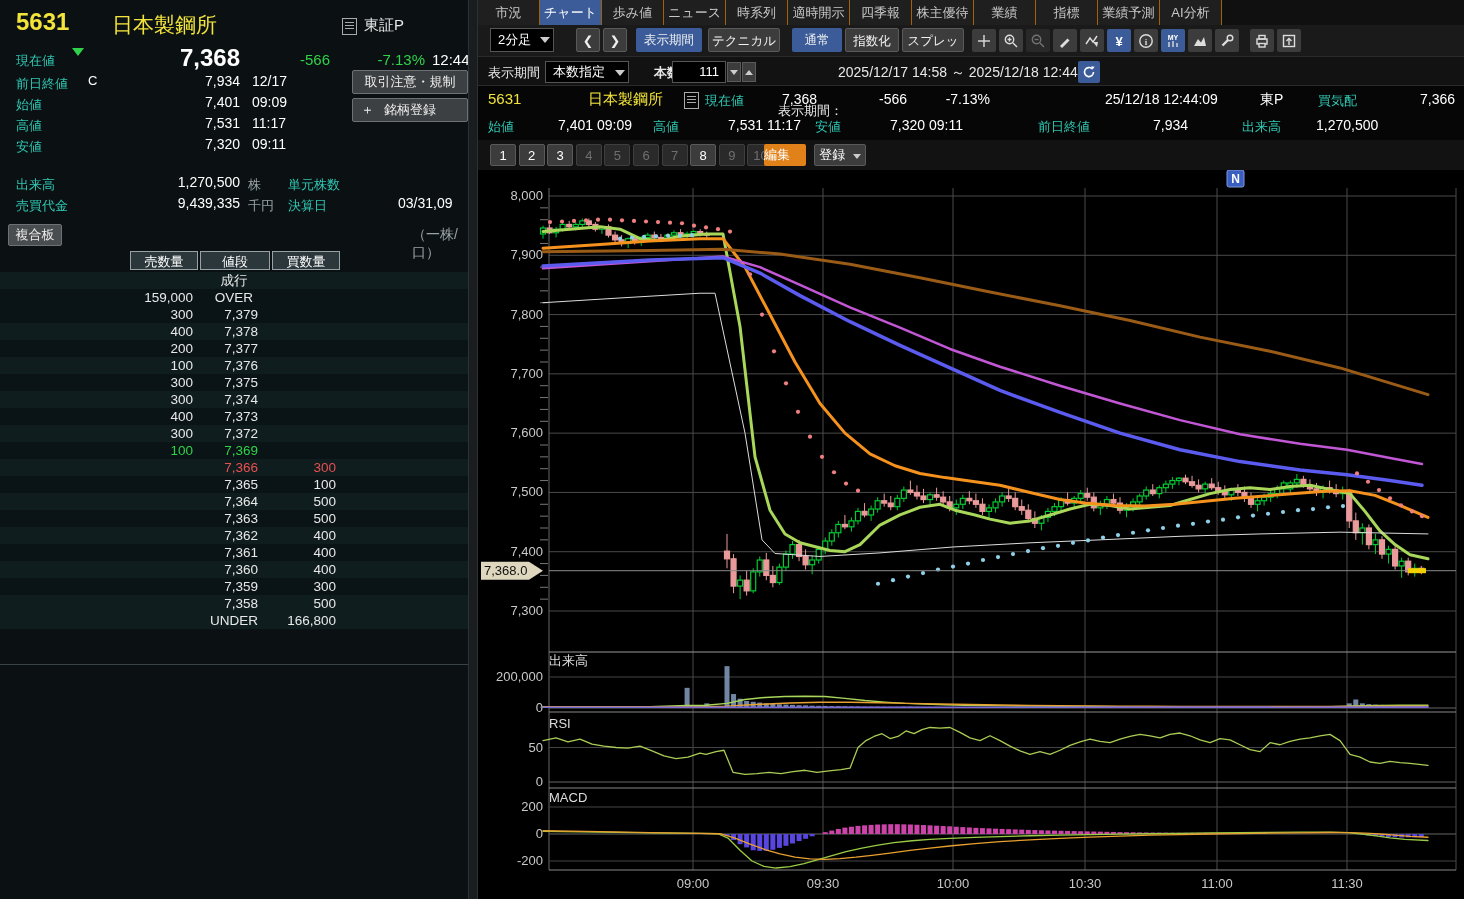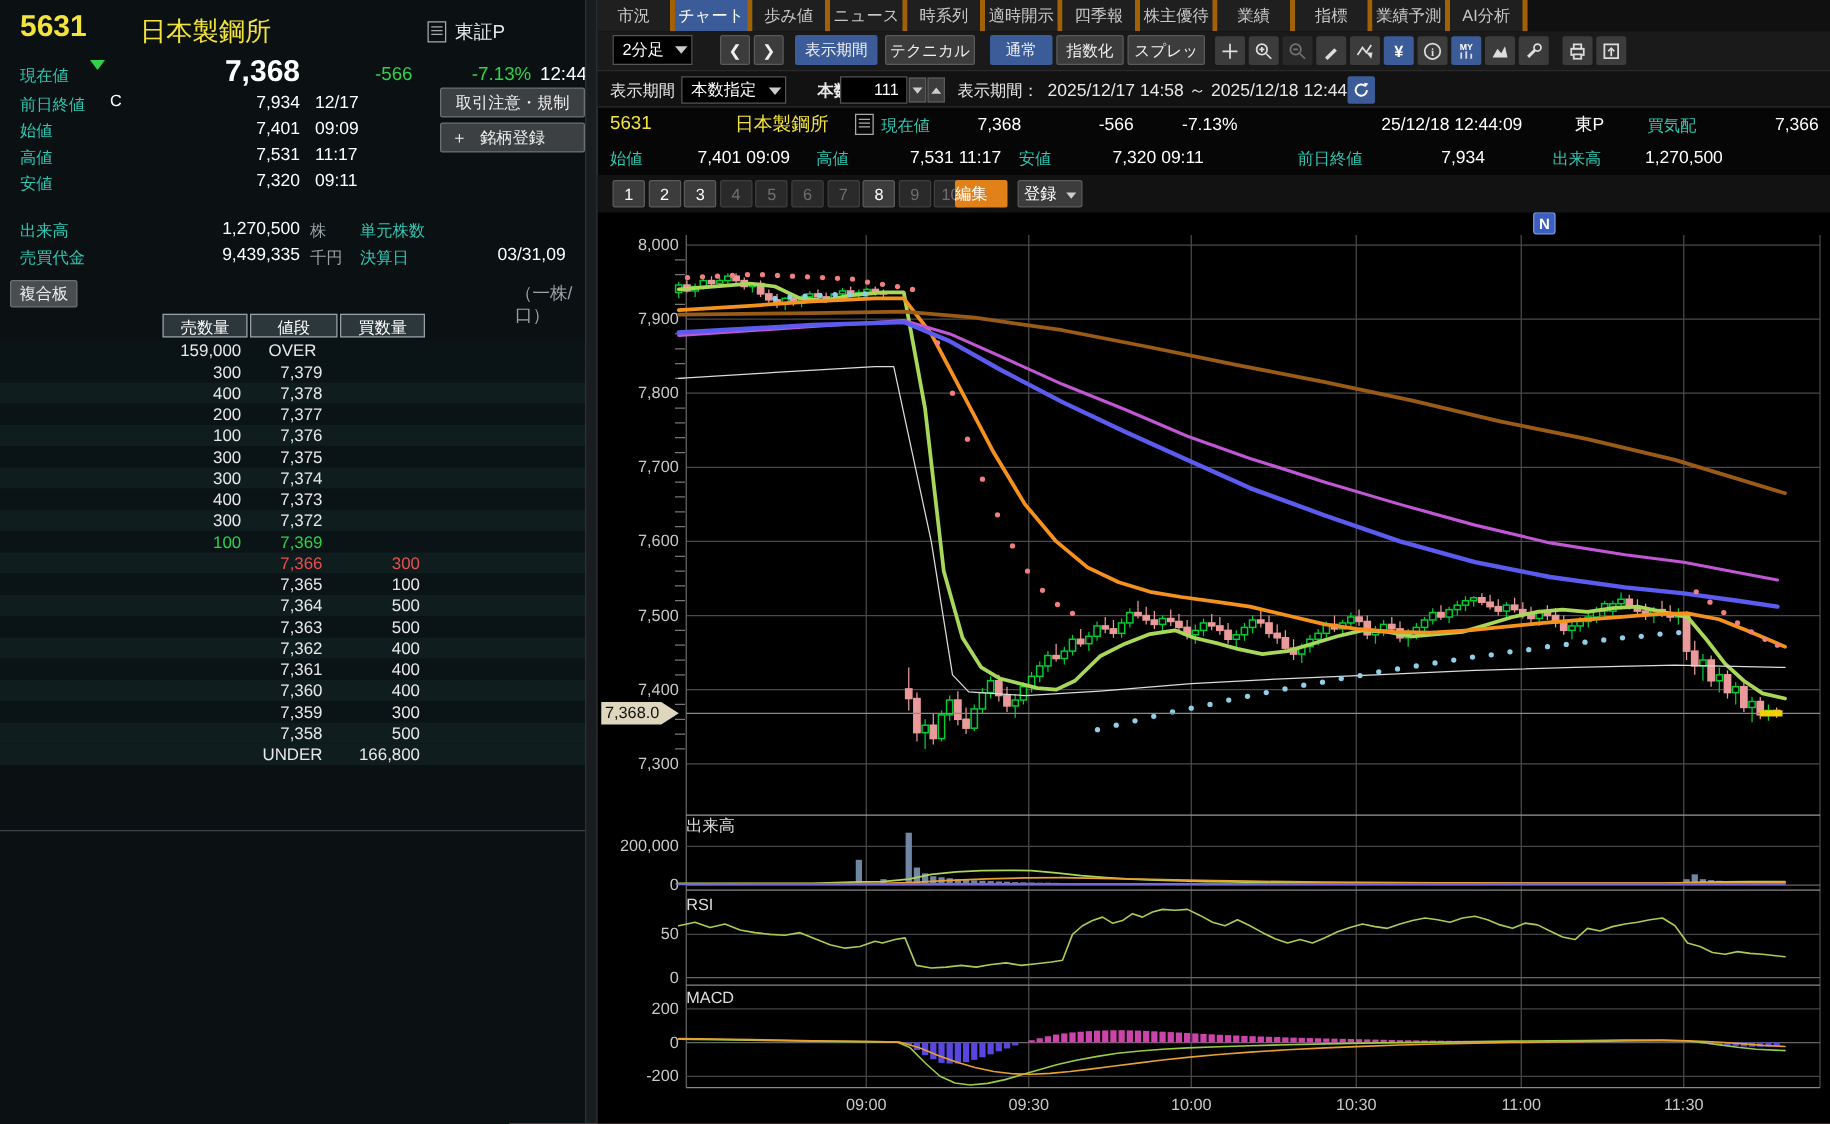--- a/index.html
+++ b/index.html
@@ -1,16 +1,16 @@
 <!DOCTYPE html>
 <html><head>
 <meta charset="utf-8">
 <style>
   html,body{margin:0;padding:0;background:#000;}
-  .app{position:relative;width:1464px;height:899px;background:#fca5a5;overflow:hidden;
+  .app{position:relative;width:1464px;height:899px;background:#a3a3a3;overflow:hidden;
        font-family:"Liberation Sans",sans-serif;-webkit-font-smoothing:antialiased;}
   .abs{position:absolute;}
   
   .lp{position:absolute;left:0;top:0;width:468px;height:899px;background:#0b1013;overflow:hidden;}
   .lp-code{color:#f2e43a;font-size:24px;font-weight:bold;}
   .lp-name{color:#f2e43a;font-size:21px;}
   .lp-market{color:#e8e8e8;font-size:15px;}
   .lbl{color:#2fc7b2;font-size:13px;}
   .val{color:#fff;font-size:14px;text-align:right;}
   .big{font-size:24px;font-weight:bold;}
@@ -37,21 +37,21 @@
   .bc-buy{text-align:right;padding-right:2px;}
   .book-row.green div{color:#2fd24a;}
   .book-row.red .bc-price,.book-row.red .bc-buy{color:#e85050;}
   .book-bottom{position:absolute;left:0;top:664px;width:468px;border-top:1px solid #3a4448;}
   
   .splitter{position:absolute;left:468px;top:0;width:10px;height:899px;background:#191d1f;
     border-left:1px solid #2c3234;border-right:1px solid #2c3234;box-sizing:border-box;}
   
   .rp{position:absolute;left:478px;top:0;width:986px;height:899px;background:#060606;}
   .tabs{position:absolute;left:0;top:0;width:986px;height:25px;background:#101010;display:flex;}
-  .tab{width:62px;height:25px;background:#1f1f1f;border-right:4px solid #a16207;color:#c8c8c8;
+  .tab{width:62px;height:25px;background:#1f1f1f;border-right:1px solid #a16207;color:#c8c8c8;
     font-size:13px;text-align:center;line-height:25px;box-sizing:border-box;cursor:default;}
   .tab.active{background:#3b5c99;color:#fff;}
   .toolbar{position:absolute;left:0;top:25px;width:986px;height:31px;background:#1a1a1a;}
   .tbtn{position:absolute;top:3px;height:24px;border-radius:2px;font-size:12.5px;color:#f0f0f0;
     text-align:center;line-height:24px;cursor:default;box-sizing:border-box;}
   .tbtn.blue{background:#3b5c99;}
   .tbtn.gray{background:#3c3c3c;border:1px solid #5a5a5a;}
   .dropdown{position:absolute;top:3px;height:24px;background:#000;border:1px solid #555;
     color:#fff;font-size:13px;line-height:22px;box-sizing:border-box;padding-left:7px;}
   .dd-arrow{position:absolute;right:3px;top:8px;width:0;height:0;border-left:5px solid transparent;
@@ -134,20 +134,27 @@
     <span class="abs lbl" style="left:288px;top:197px;">決算日</span>
     <span class="abs wht" style="left:398px;top:195px;">03/31,09</span>
 
     <div class="abs gbtn" style="left:8px;top:224px;width:52px;height:20px;background:#4a4d4f;">複合板</div>
     <span class="abs note" style="left:376px;top:226px;margin-left:36px;">（一株/口）</span>
 
     <div class="book-head-cell" style="left:130px;width:68px;">売数量</div>
     <div class="book-head-cell" style="left:200px;width:70px;font-family:Liberation Serif, serif;">値段</div>
     <div class="book-head-cell" style="left:272px;width:68px;">買数量</div>
     <div class="book-rows" id="book">
+        <div class="book-row even">
+          <div class="bc-pad"></div>
+          <div class="bc-sell"></div>
+          <div class="bc-price center">成行</div>
+          <div class="bc-buy"></div>
+          <div class="bc-pad2"></div>
+        </div>
         <div class="book-row odd">
           <div class="bc-pad"></div>
           <div class="bc-sell">159,000</div>
           <div class="bc-price center">OVER</div>
           <div class="bc-buy"></div>
           <div class="bc-pad2"></div>
         </div>
         <div class="book-row odd">
           <div class="bc-pad"></div>
           <div class="bc-sell">300</div>
@@ -402,21 +409,21 @@
         <span class="dd-arrow" style="top:8px;"></span>
       </div>
       <span class="prl" style="left:176px;font-weight:bold;">本数</span>
       <div class="dropdown" style="left:194px;top:4px;width:54px;height:22px;line-height:20px;text-align:right;padding-right:6px;padding-left:0;">111</div>
       <div class="spin" style="left:249px;">
           <span style="width:0;height:0;border-left:4px solid transparent;border-right:4px solid transparent;border-top:5px solid #ccc;"></span>
         </div>
       <div class="spin" style="left:264px;">
           <span style="width:0;height:0;border-left:4px solid transparent;border-right:4px solid transparent;border-bottom:5px solid #ccc;"></span>
         </div>
-      <span class="prl" style="left:288px;">表示期間：</span>
+      <span class="prl" style="left:300px;margin-top:38px;">表示期間：</span>
       <span class="prl" style="left:360px;font-size:14px;">2025/12/17 14:58 ～ 2025/12/18 12:44</span>
       <div class="abs" style="left:600px;top:4px;width:22px;height:22px;background:#3b5c99;border-radius:2px;display:flex;align-items:center;justify-content:center;">
         <svg width="14" height="14" viewBox="0 0 14 14">
             <path d="M11.5 7a4.5 4.5 0 1 1-1.4-3.2" fill="none" stroke="#fff" stroke-width="1.6"></path>
             <polygon points="9.2,1.2 12.6,1.8 10.4,4.8" fill="#fff"></polygon>
           </svg>
       </div>
     </div>
 
     <div class="info1">

